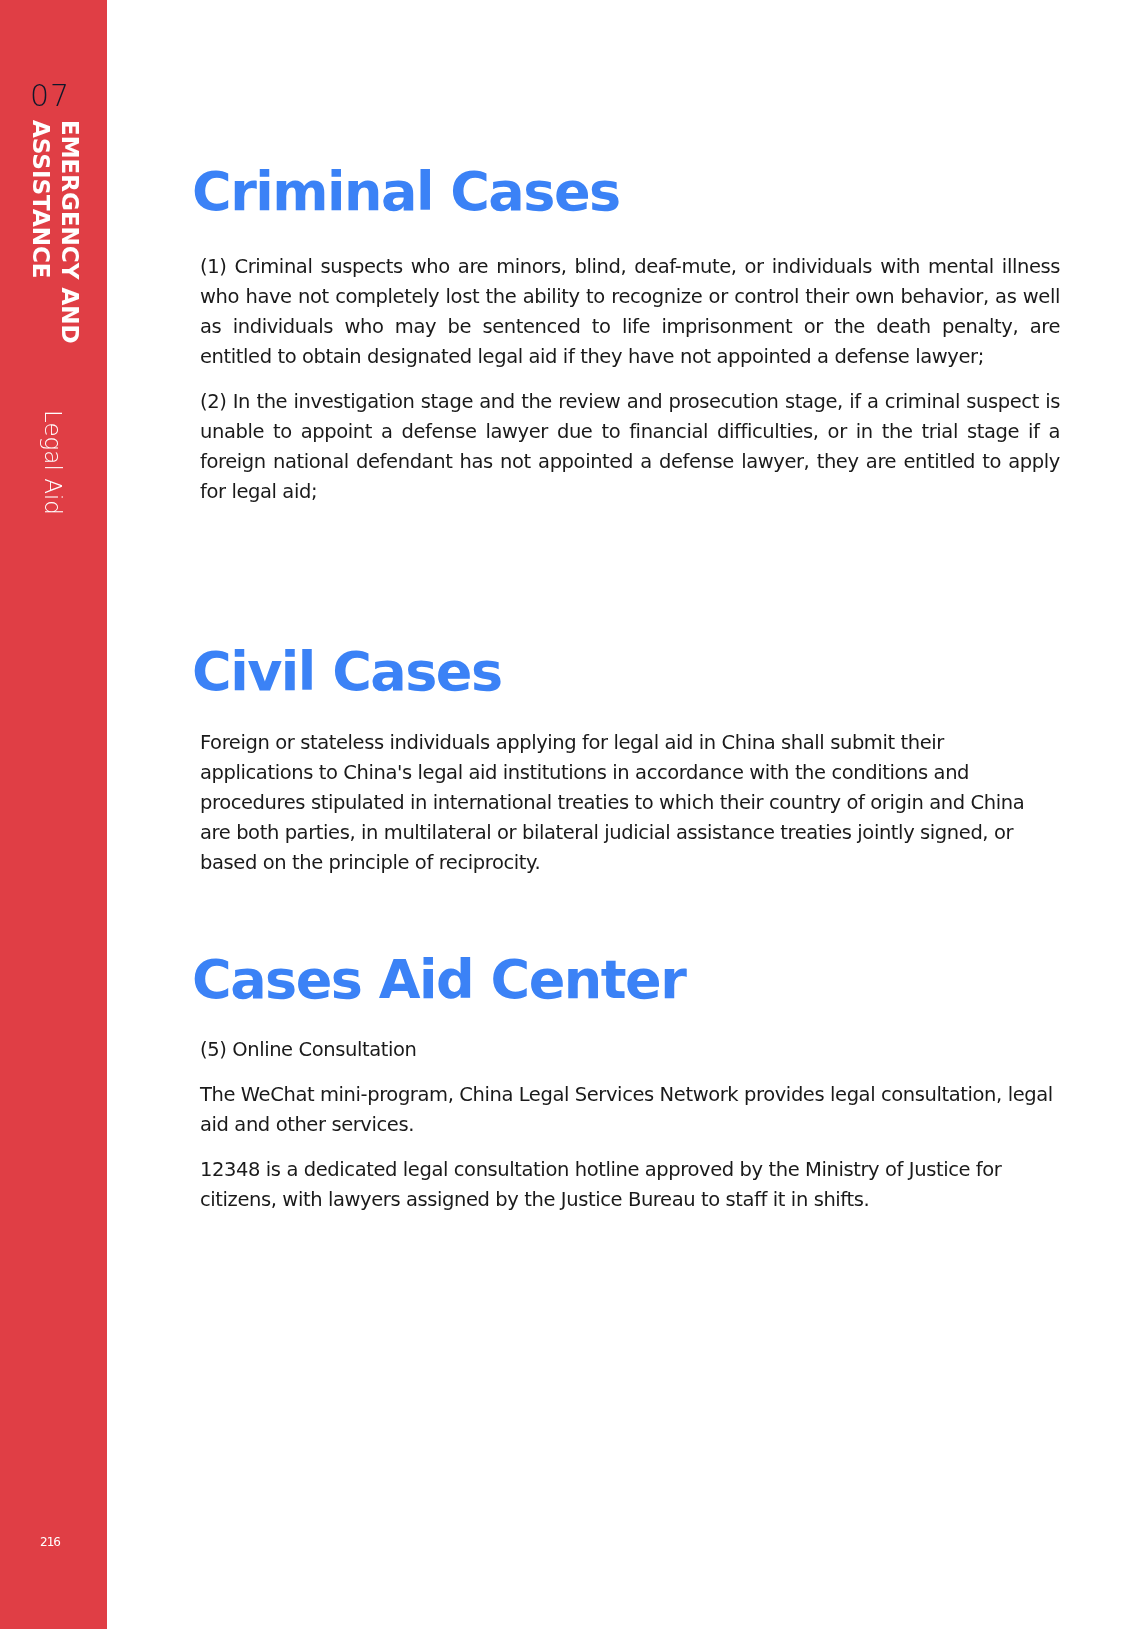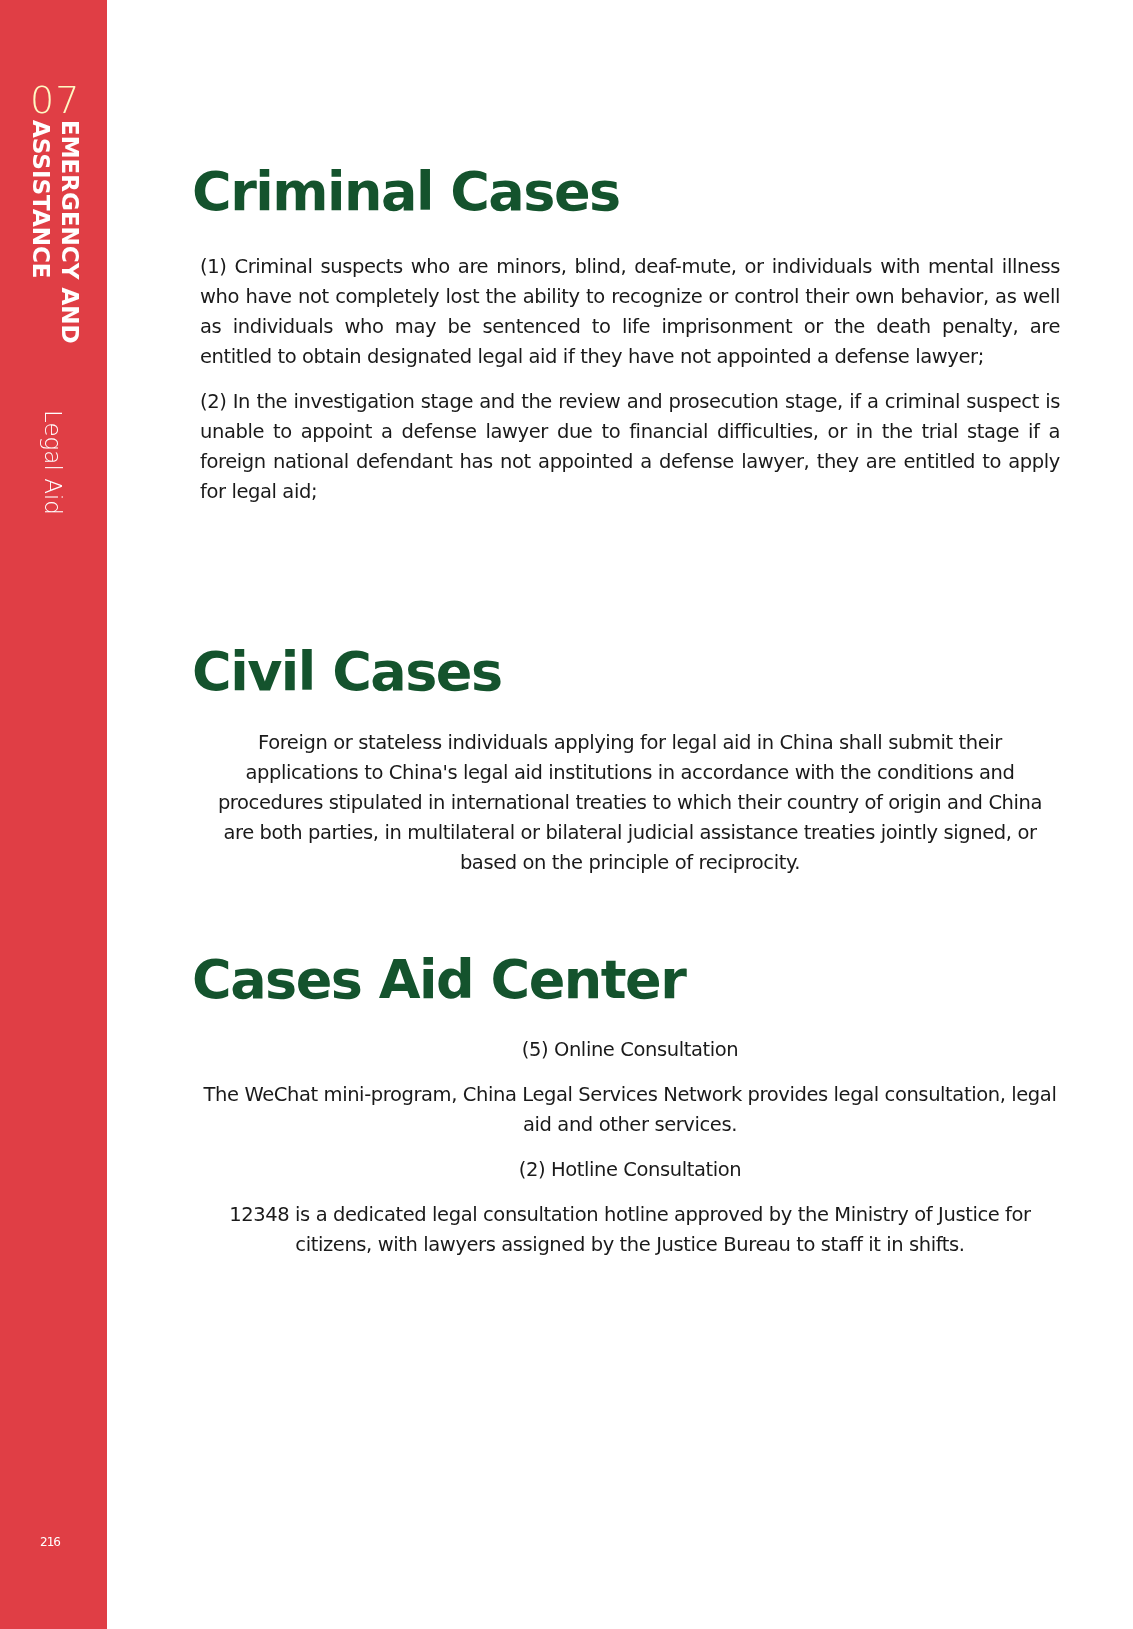--- a/index.html
+++ b/index.html
@@ -8,21 +8,21 @@
       background: #ffffff;
       font-family: "DejaVu Sans", sans-serif;
       color: #1a1a1a;
     }
     .sidebar {
       position: absolute; left: 0; top: 0; width: 107px; height: 1629px;
       background: #e03e45;
     }
     .chap-num {
       position: absolute; left: 30px; top: 78px;
-      color: #fef9c3; font-size: 38px; font-weight: 300; letter-spacing: 1px;
+      color: #0f172a; font-size: 30px; font-weight: 300; letter-spacing: 1px;
       font-family: "DejaVu Sans", sans-serif;
     }
     .vert {
       position: absolute; color: #fff;
       transform-origin: left top; transform: rotate(90deg);
       white-space: nowrap;
     }
     .chap-title {
       left: 84px; top: 120px;
       font-weight: bold; font-size: 23px; line-height: 28px;
@@ -33,29 +33,28 @@
       font-size: 23px; font-weight: 300;
     }
     .page-num {
       position: absolute; left: 40px; top: 1535px;
       color: #fff; font-size: 12px; letter-spacing: -1px;
     }
     .content {
       position: absolute; left: 192px; top: 0; width: 860px;
     }
     h1 {
-      color: #14532d; font-weight: bold; margin: 0;
+      color: #3b82f6; font-weight: bold; margin: 0;
       font-size: 54px; letter-spacing: -1.5px; line-height: 64px;
       position: absolute; left: 0;
     }
     .block { position: absolute; left: 0; width: 860px; margin-left: 8px; }
     .block p {
       margin: 0 0 15px 0; font-size: 19.5px; line-height: 30px;
       letter-spacing: -0.4px;
-      text-align: center;
     }
     .block p.justify { text-align: justify; }
   </style>
 </head>
 <body>
 
 <div class="sidebar">
   <div class="chap-num">07</div>
   <div class="vert chap-title">
     <div>EMERGENCY AND</div>
@@ -75,16 +74,15 @@
 
   <h1 style="top:640px">Civil Cases</h1>
   <div class="block" style="top:728px">
     <p>Foreign or stateless individuals applying for legal aid in China shall submit their applications to China's legal aid institutions in accordance with the conditions and procedures stipulated in international treaties to which their country of origin and China are both parties, in multilateral or bilateral judicial assistance treaties jointly signed, or based on the principle of reciprocity.</p>
   </div>
 
   <h1 style="top:948px">Cases Aid Center</h1>
   <div class="block" style="top:1035px">
     <p>(5) Online Consultation</p>
     <p>The WeChat mini-program, China Legal Services Network provides legal consultation, legal aid and other services.</p>
-    <p>(2) Hotline Consultation</p>
     <p>12348 is a dedicated legal consultation hotline approved by the Ministry of Justice for citizens, with lawyers assigned by the Justice Bureau to staff it in shifts.</p>
   </div>
 </div>
 
 </body></html>

